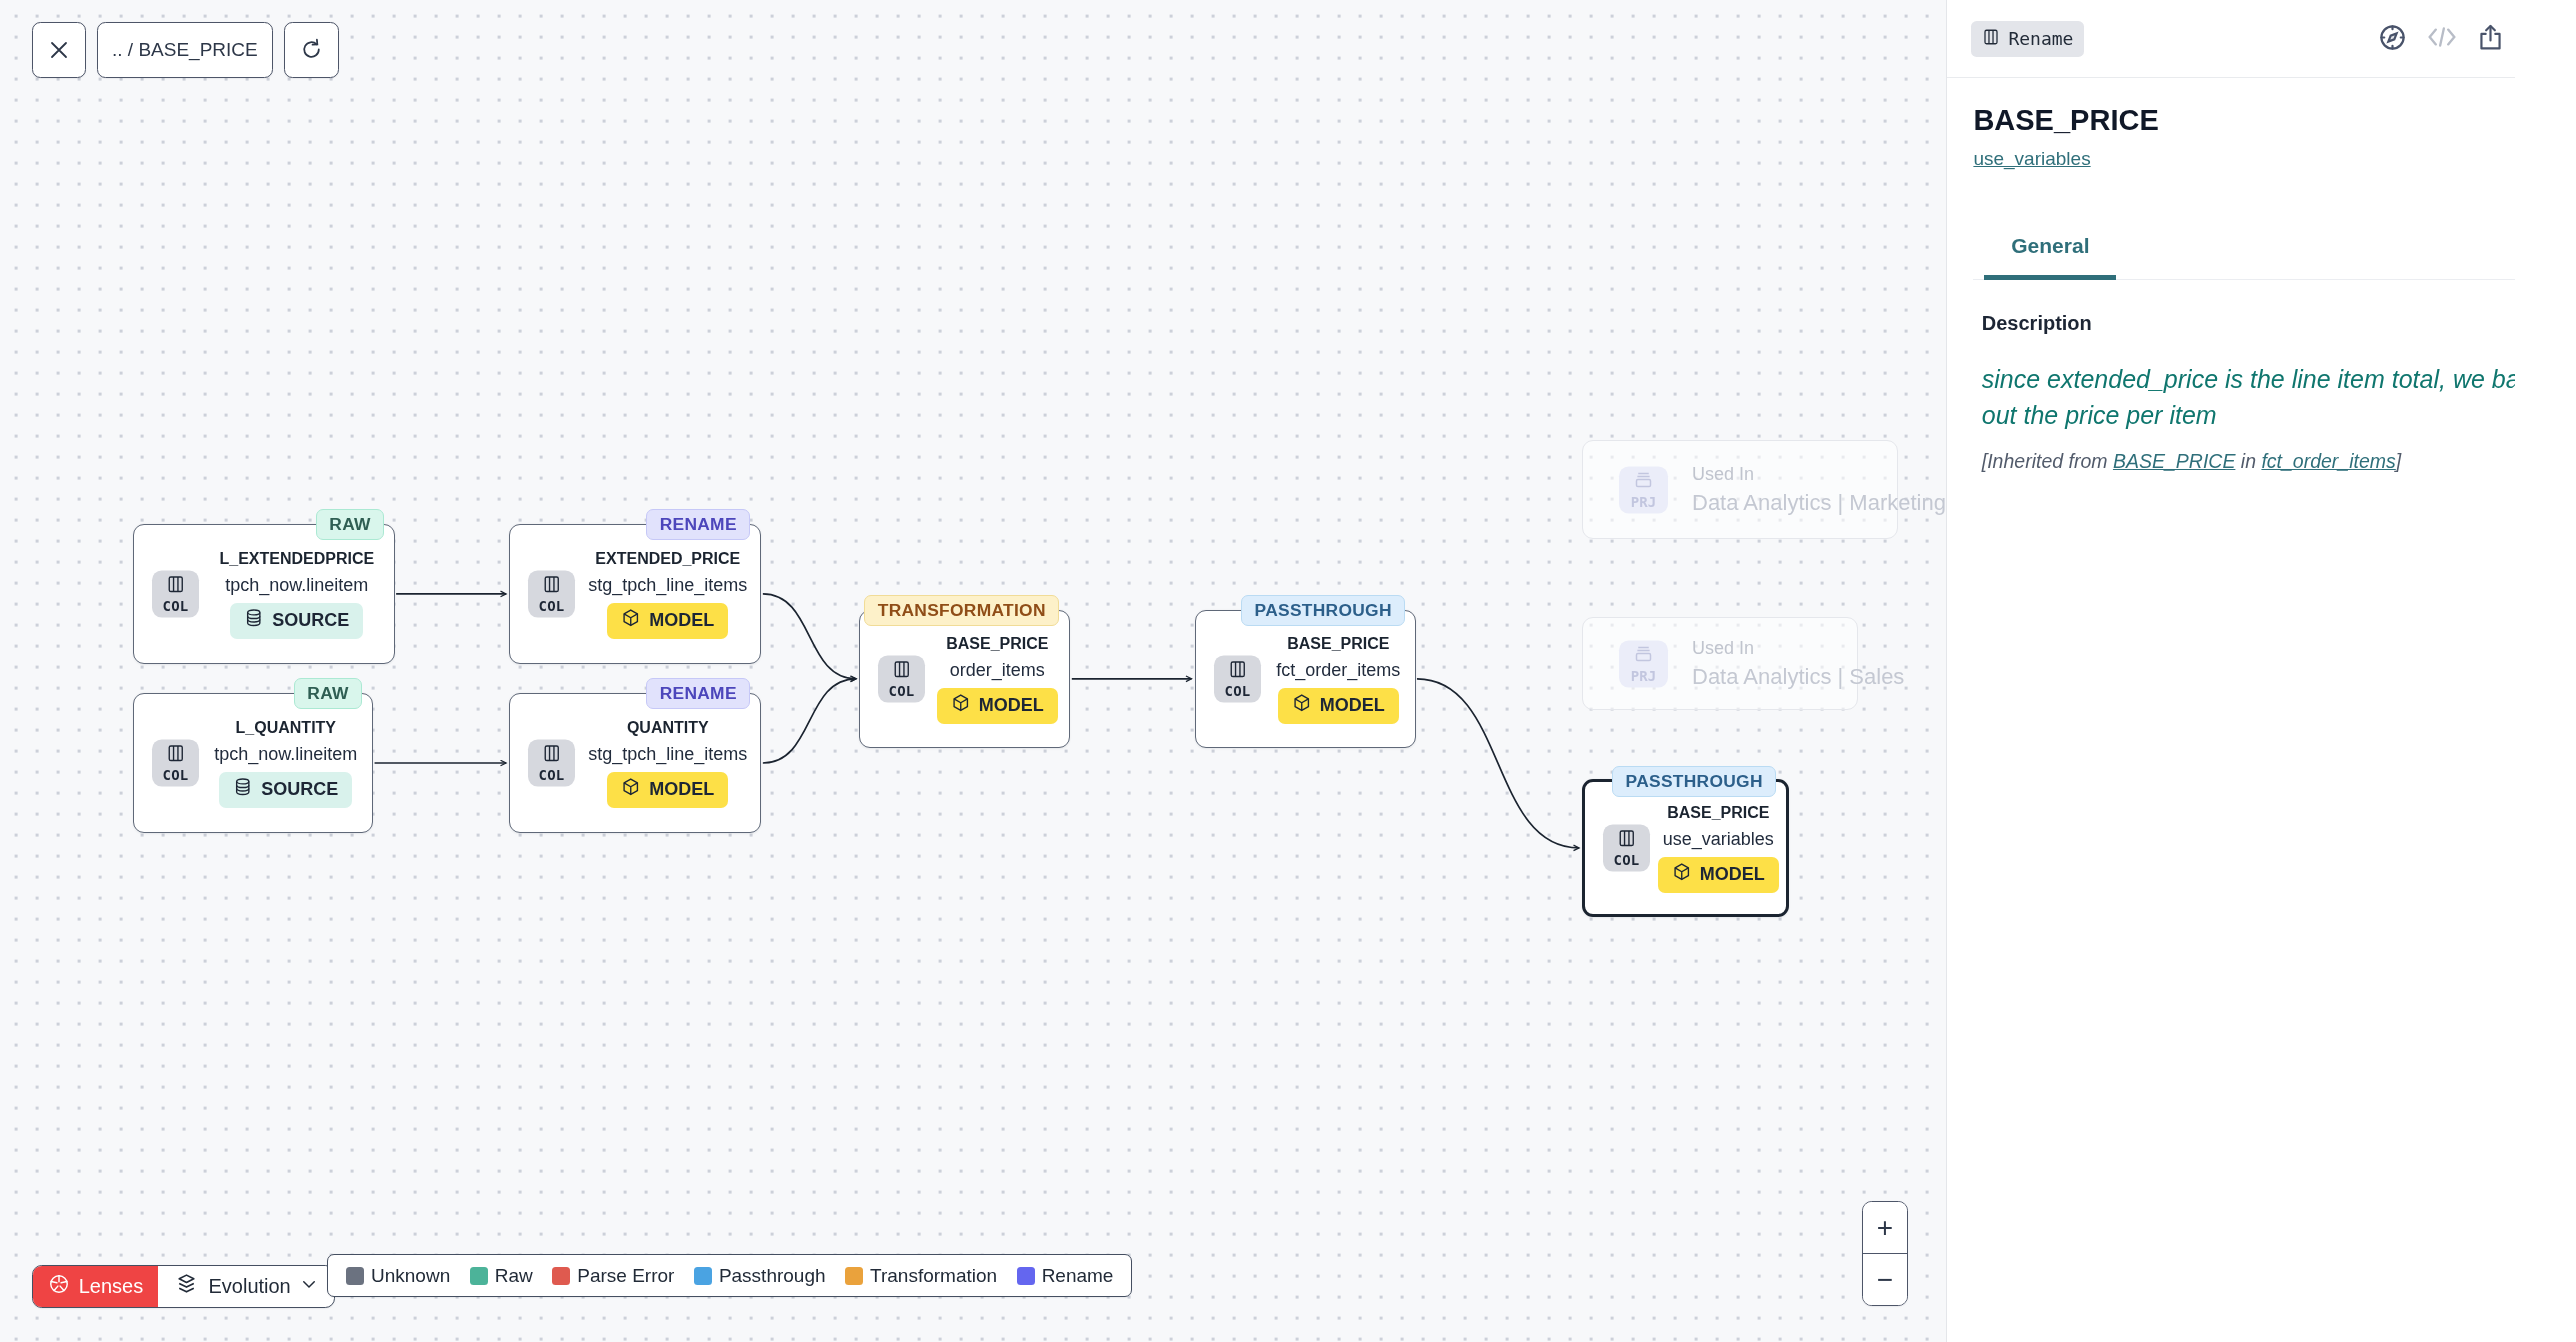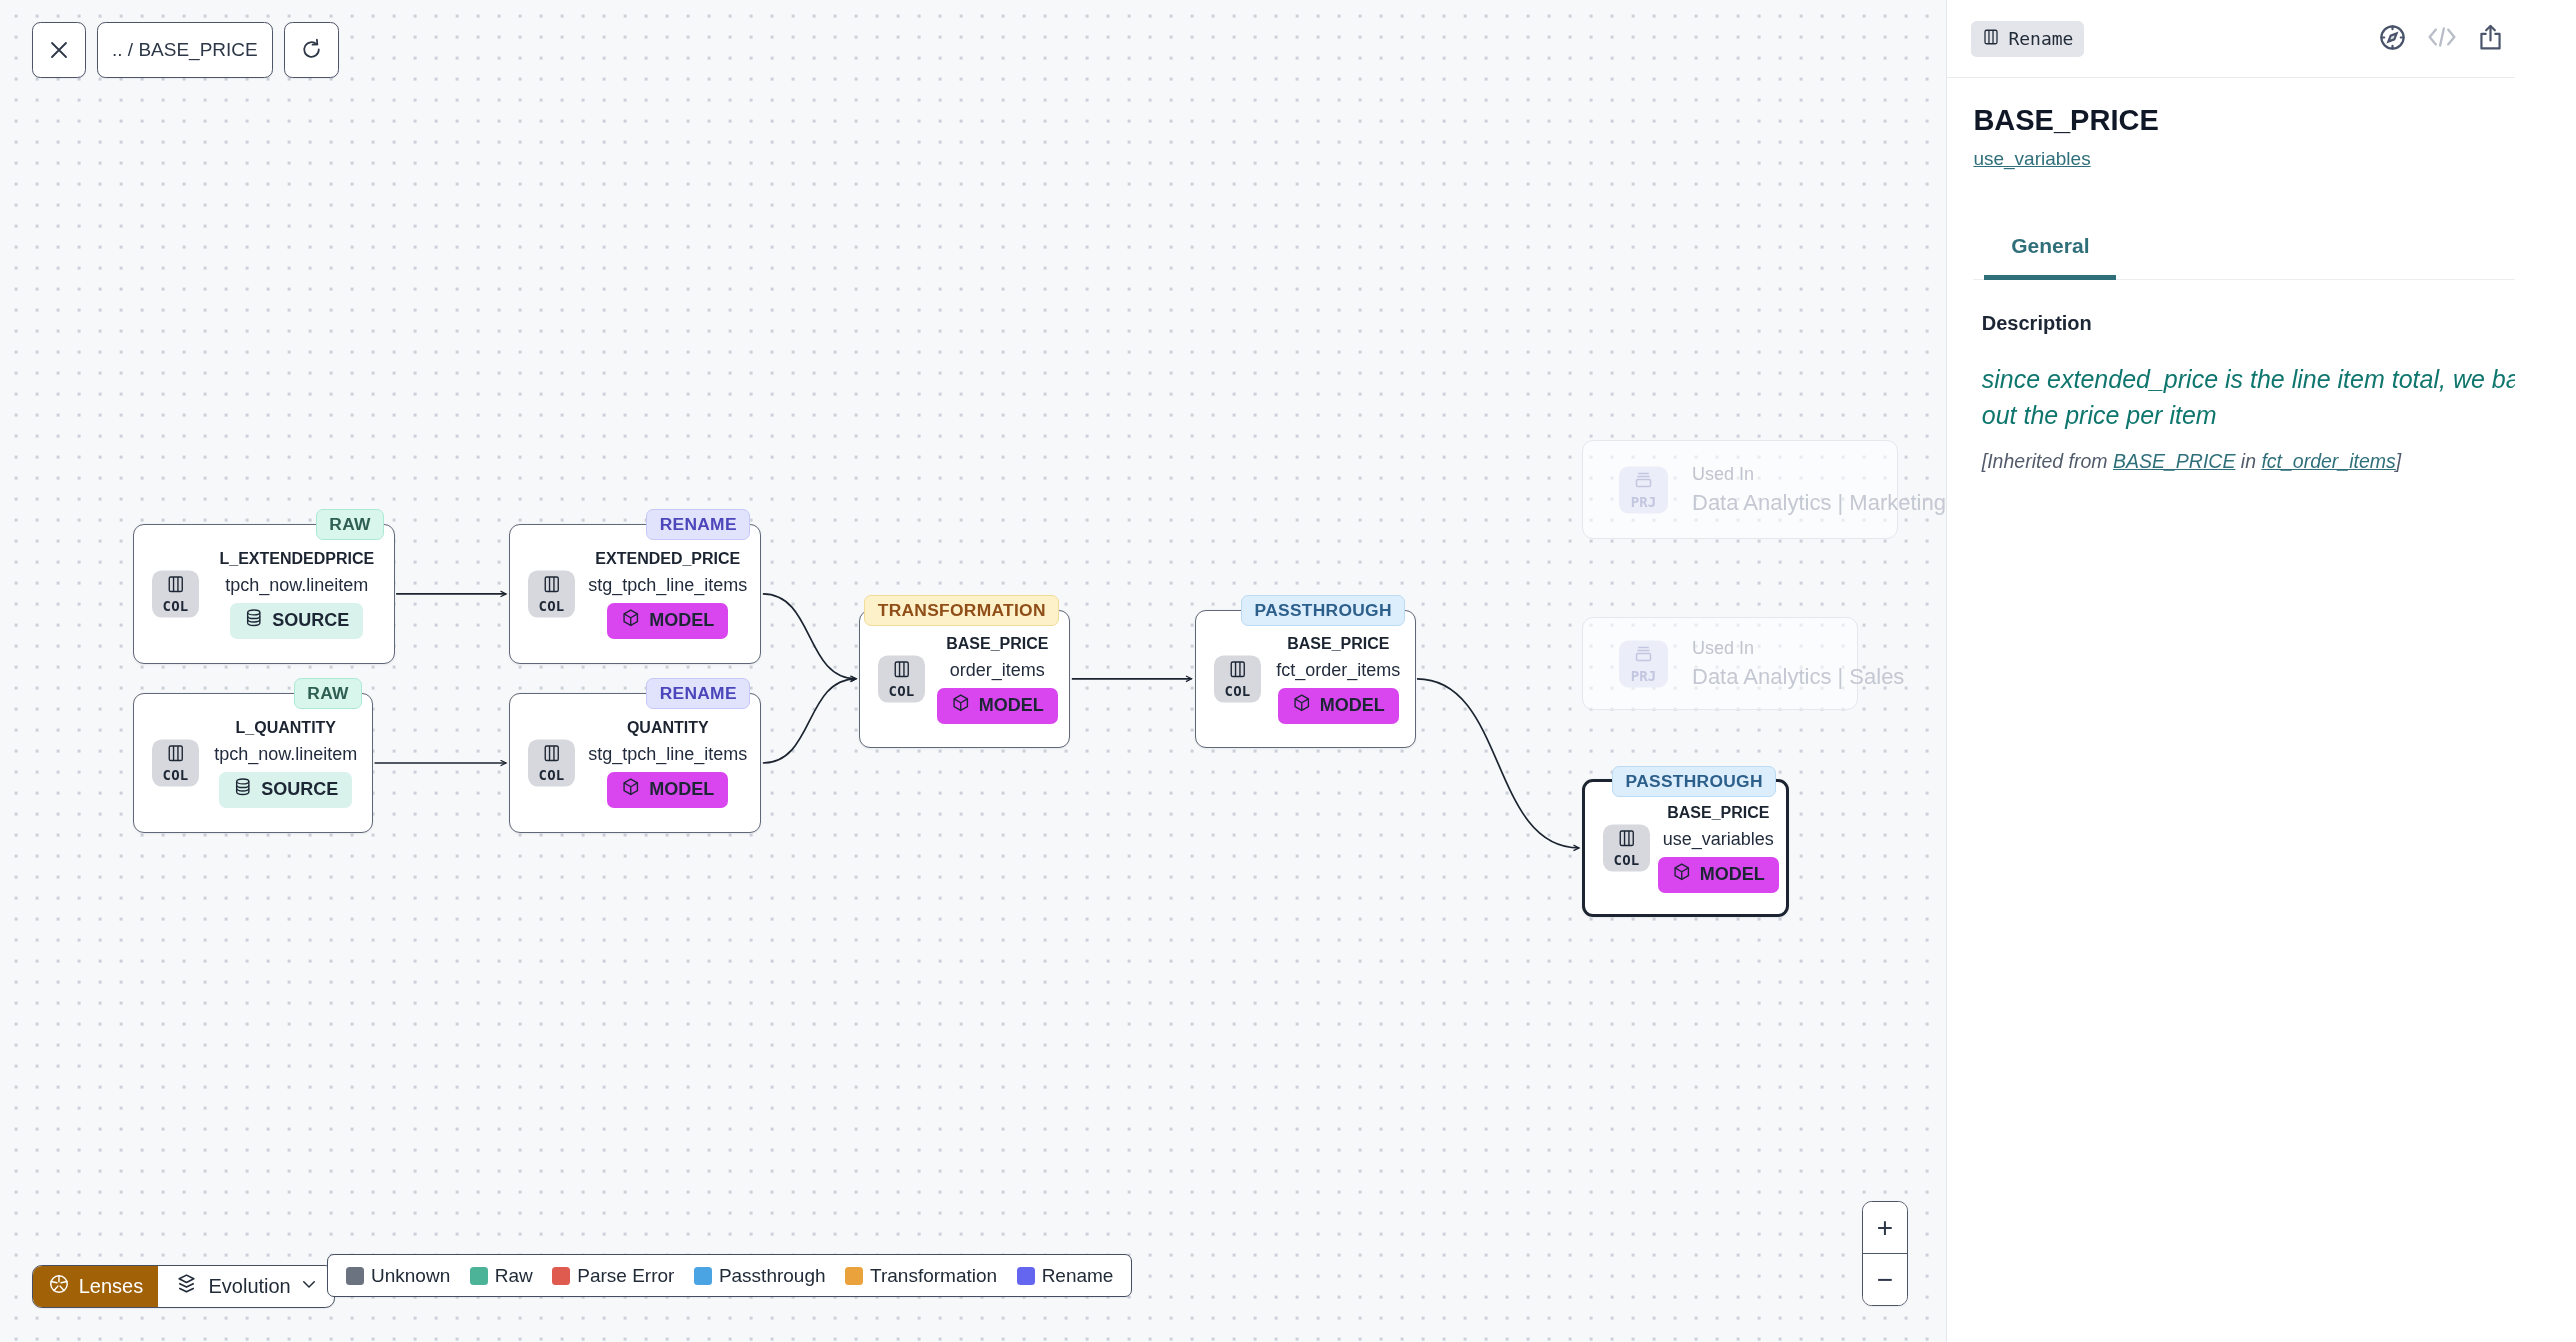--- a/index.html
+++ b/index.html
@@ -34,37 +34,37 @@
     background:#d6d8de; border-radius:9.7px; display:flex; flex-direction:column; align-items:center; justify-content:center;
     gap:1.4px; color:#1d2635; }
   .kind-chip .kind-label { font-family:"DejaVu Sans Mono",monospace; font-size:14px; font-weight:700; letter-spacing:0.3px; }
   .node-content { position:absolute; left:74px; right:8.4px; top:0; bottom:0; display:flex; flex-direction:column;
     align-items:center; justify-content:center; gap:7px; }
   .node-title { font-size:16px; font-weight:700; color:#1b2430; white-space:nowrap; }
   .node-subtitle { font-size:18px; color:#222c3d; white-space:nowrap; }
   .chip { display:flex; align-items:center; gap:8.4px; height:36px; padding:10px 14px; border-radius:7px;
     font-size:18px; font-weight:700; color:#1d2635; }
   .chip.source { background:#d9f2ec; }
-  .chip.model { background:#d946ef; }
+  .chip.model { background:#fde047; }
 
   
   .used-card { position:absolute; background:rgba(255,255,255,.55); border:1.4px solid #e5e7ec; border-radius:11px; }
   .used-chip { position:absolute; left:36px; top:50%; transform:translateY(-50%); width:49px; height:47px;
     background:#ebedf9; border-radius:9.7px; display:flex; flex-direction:column; align-items:center; justify-content:center;
     gap:1.4px; color:#c2c6df; }
   .used-chip .kind-label { font-family:"DejaVu Sans Mono",monospace; font-size:14px; font-weight:700; }
   .used-content { position:absolute; left:109px; top:50%; transform:translateY(-50%); }
   .used-label { font-size:18px; color:#c0c4ce; }
   .used-name { font-size:22px; color:#c4c8d2; margin-top:5.6px; white-space:nowrap; }
 
   
   .lens-bar { position:absolute; left:32px; bottom:35px; display:flex; align-items:stretch; height:43px;
     border:1.7px solid #454f61; border-radius:9.7px; overflow:hidden; background:#fff;
     box-shadow:0 0.7px 1.4px rgba(20,24,40,.06); }
-  .lens-left { background:#a16207; color:#fff; display:flex; align-items:center; gap:8.4px; padding:0 15.3px;
+  .lens-left { background:#ef4444; color:#fff; display:flex; align-items:center; gap:8.4px; padding:0 15.3px;
     font-size:20px; cursor:pointer; }
   .lens-right { display:flex; align-items:center; gap:9.7px; padding:0 15.3px; font-size:20px; color:#222b38; cursor:pointer; }
   .legend-box { position:absolute; left:327px; bottom:46px; height:43px; display:flex; align-items:center; gap:19.5px;
     padding:0 18px; background:#fff; border:1.7px solid #454f61; border-radius:7px;
     box-shadow:0 0.7px 1.4px rgba(20,24,40,.06); }
   .legend-item { display:flex; align-items:center; gap:7px; }
   .swatch { width:18px; height:18px; border-radius:3.5px; }
   .legend-label { font-size:19px; color:#222b38; white-space:nowrap; }
 
   .zoom-ctl { position:absolute; left:1862px; top:1201px; width:46px; height:105px; background:#fff;

